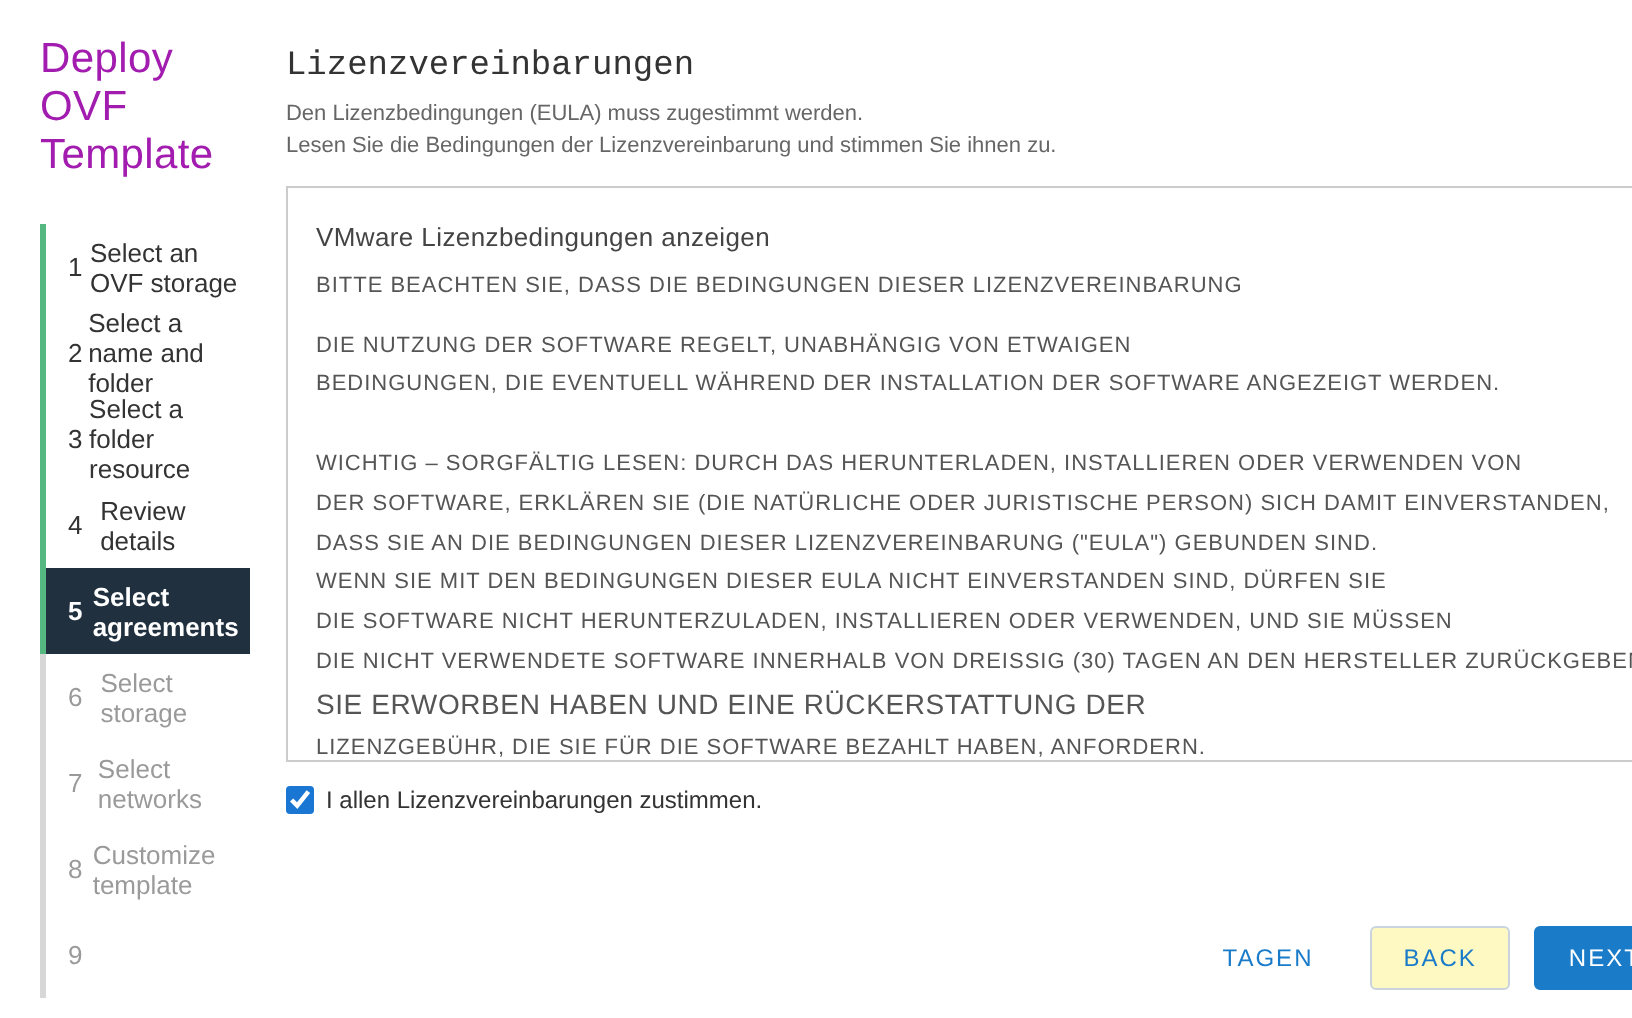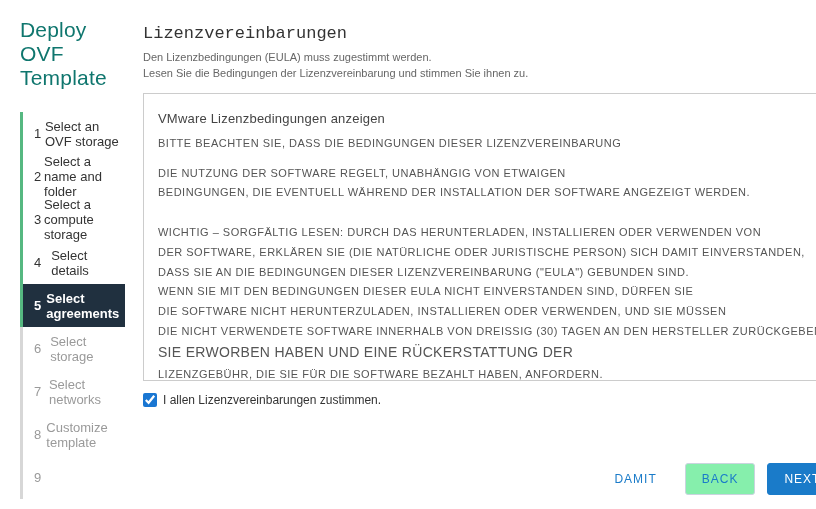--- a/index.html
+++ b/index.html
@@ -13,21 +13,21 @@
     display: flex;
   }
   .sidebar {
     width: 284px;
     padding: 18px 0 0 20px;
     background: #fff;
   }
   .sidebar-title {
     font-size: 21px;
     font-weight: 400;
-    color: #0f766e;
+    color: #a21caf;
     margin-bottom: 22px;
     letter-spacing: 0.2px;
   }
   .steps { list-style: none; }
   .step {
     display: flex;
     align-items: center;
     height: 43px;
     font-size: 13px;
     position: relative;
@@ -141,21 +141,21 @@
     cursor: pointer;
     font-weight: 500;
   }
   .btn-cancel {
     color: #1a7bc9;
     background: transparent;
     border: none;
   }
   .btn-back {
     color: #1a7bc9;
-    background: #86efac;
+    background: #fef9c3;
     border: 1px solid #c9d4de;
   }
   .btn-next {
     color: #fff;
     background: #1a7bc9;
     border: 1px solid #1a7bc9;
   }
 </style>
 </head>
 <body>
@@ -166,25 +166,25 @@
     <li class="step done">
       <span class="step-num">1</span>
       <span>Select an OVF storage</span>
     </li>
     <li class="step done">
       <span class="step-num">2</span>
       <span>Select a name and folder</span>
     </li>
     <li class="step done">
       <span class="step-num">3</span>
-      <span>Select a compute storage</span>
+      <span>Select a folder resource</span>
     </li>
     <li class="step done">
       <span class="step-num">4</span>
-      <span>Select details</span>
+      <span>Review details</span>
     </li>
     <li class="step active">
       <span class="step-num">5</span>
       <span>Select agreements</span>
     </li>
     <li class="step disabled">
       <span class="step-num">6</span>
       <span>Select storage</span>
     </li>
     <li class="step disabled">
@@ -228,17 +228,17 @@
     <div class="eula-big">SIE ERWORBEN HABEN UND EINE RÜCKERSTATTUNG DER</div>
     <div class="eula-line">LIZENZGEBÜHR, DIE SIE FÜR DIE SOFTWARE BEZAHLT HABEN, ANFORDERN.</div>
   </div>
 
   <label class="accept-row">
     <input type="checkbox" checked="" style="">
     <span>I allen Lizenzvereinbarungen zustimmen.</span>
   </label>
 
   <div class="footer">
-    <button class="btn btn-cancel">DAMIT</button>
+    <button class="btn btn-cancel">TAGEN</button>
     <button class="btn btn-back">BACK</button>
     <button class="btn btn-next">NEXT</button>
   </div>
 </div>
 
 </body></html>

